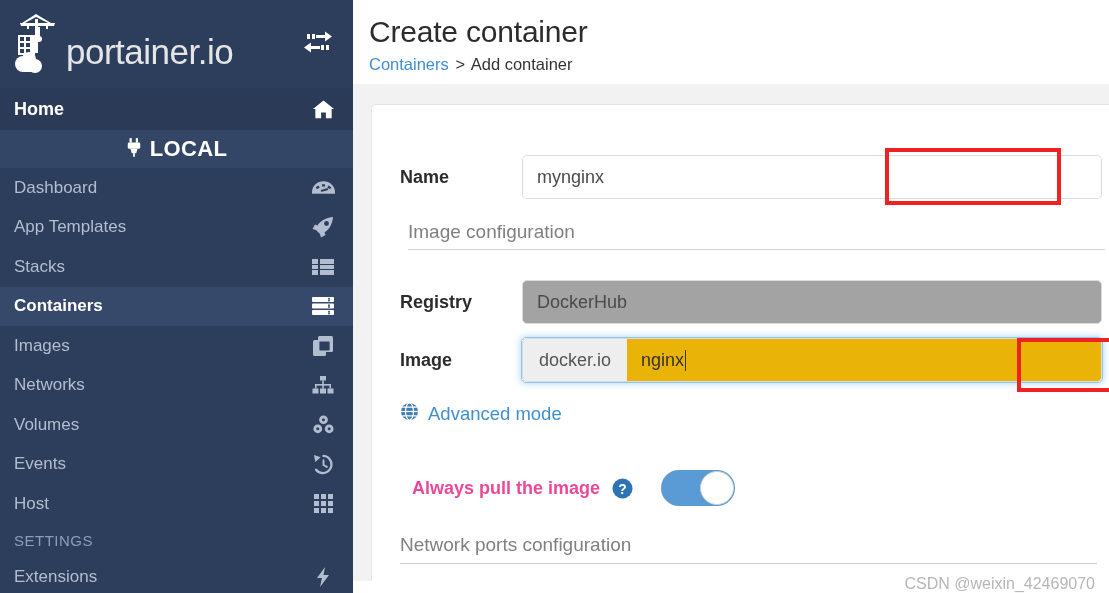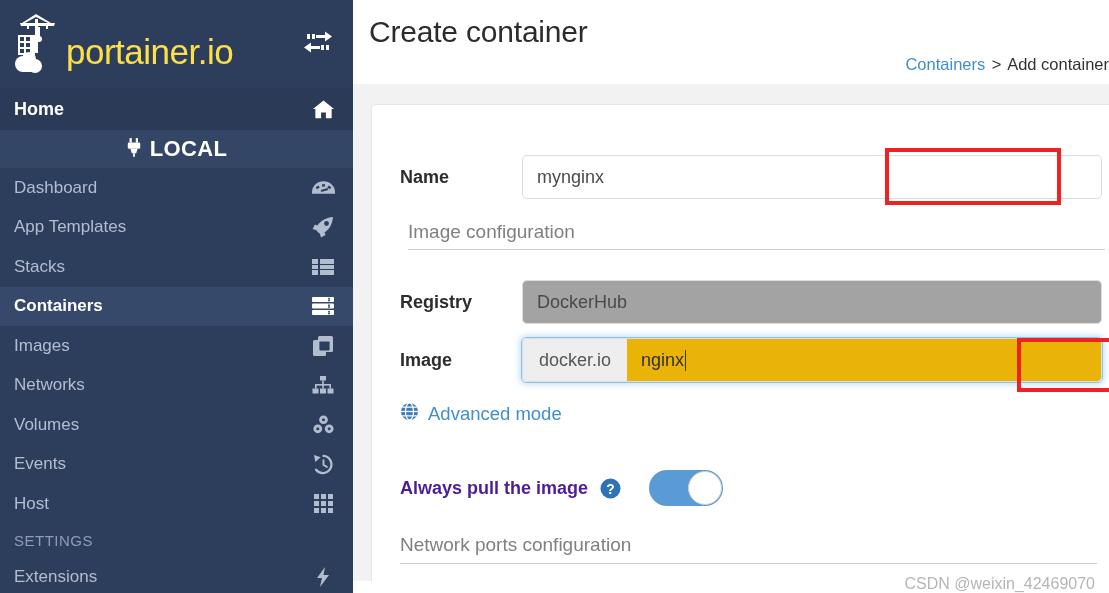--- a/index.html
+++ b/index.html
@@ -21,21 +21,21 @@
   }
   .brand {
     height: 88px;
     display: flex; align-items: center;
     padding: 0 18px 0 10px;
     position: relative;
   }
   .brand-logo { display: flex; align-items: flex-end; flex: 1; }
   .logo-mark { width: 58px; height: 62px; flex: 0 0 58px; margin-right: 2px; }
   .brand-text {
-    color: #fde047;
+    color: #e5e5e5;
     font-size: 35px;
     letter-spacing: -0.5px;
     line-height: 1;
     margin-bottom: 6px;
     margin-left: -4px;
     font-weight: 400;
   }
   .brand-swap { width: 34px; height: 30px; flex: 0 0 34px; margin-bottom: 4px; }
 
   .nav-home {
@@ -83,21 +83,21 @@
     flex: 1; height: 593px;
     background: #ffffff;
     position: relative;
     overflow: hidden;
   }
   .page-head { padding: 14px 0 10px 16px; background: #ffffff; }
   .page-title {
     font-size: 30px; color: #2c2c2c; font-weight: 400;
     letter-spacing: -0.2px; line-height: 1.2;
   }
-  .breadcrumb { margin-top: 5px; font-size: 16.5px; color: #333333; text-align: right; }
+  .breadcrumb { margin-top: 5px; font-size: 16.5px; color: #333333; }
   .breadcrumb .crumb-link { color: #3f8fd0; cursor: pointer; }
   .breadcrumb .crumb-sep { color: #333333; padding: 0 2px; }
   .breadcrumb .crumb-current { color: #333333; }
 
   .page-body {
     background: #f2f2f2;
     padding: 20px 0 0 18px;
     height: 497px;
   }
   .card {
@@ -188,21 +188,21 @@
 
   .adv-link {
     display: flex; align-items: center; gap: 9px;
     margin-top: 20px;
     color: #3f8fd0; font-size: 18.5px;
     cursor: pointer;
     width: fit-content;
   }
 
   .toggle-row { display: flex; align-items: center; margin-top: 44px; }
-  .toggle-label { font-size: 18px; font-weight: bold; color: #4c1d95; }
+  .toggle-label { font-size: 18px; font-weight: bold; color: #ec4899; margin-left: 12px; }
   .help-icon { margin-left: 12px; width: 21px; height: 21px; }
   .switch {
     margin-left: 28px;
     width: 74px; height: 36px;
     border-radius: 18px;
     background: #5b9bd5;
     position: relative;
     cursor: pointer;
   }
   .switch .knob {

